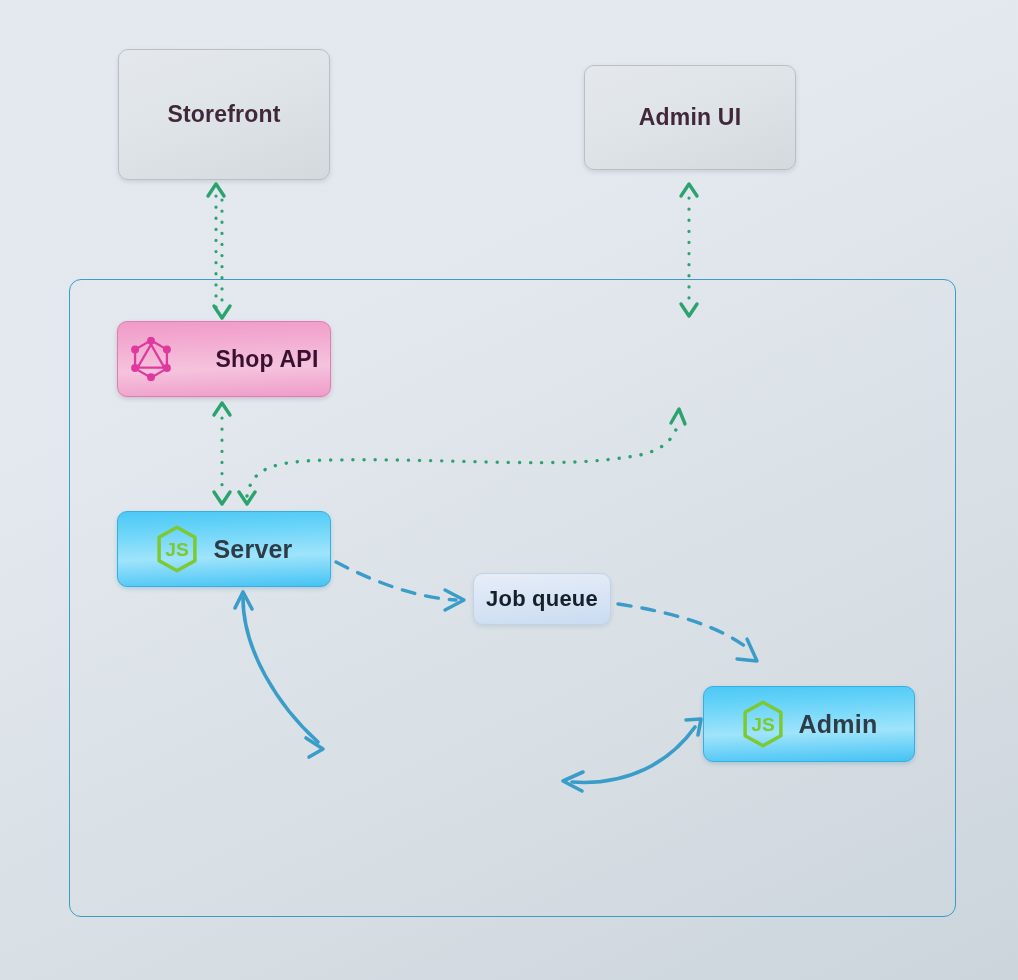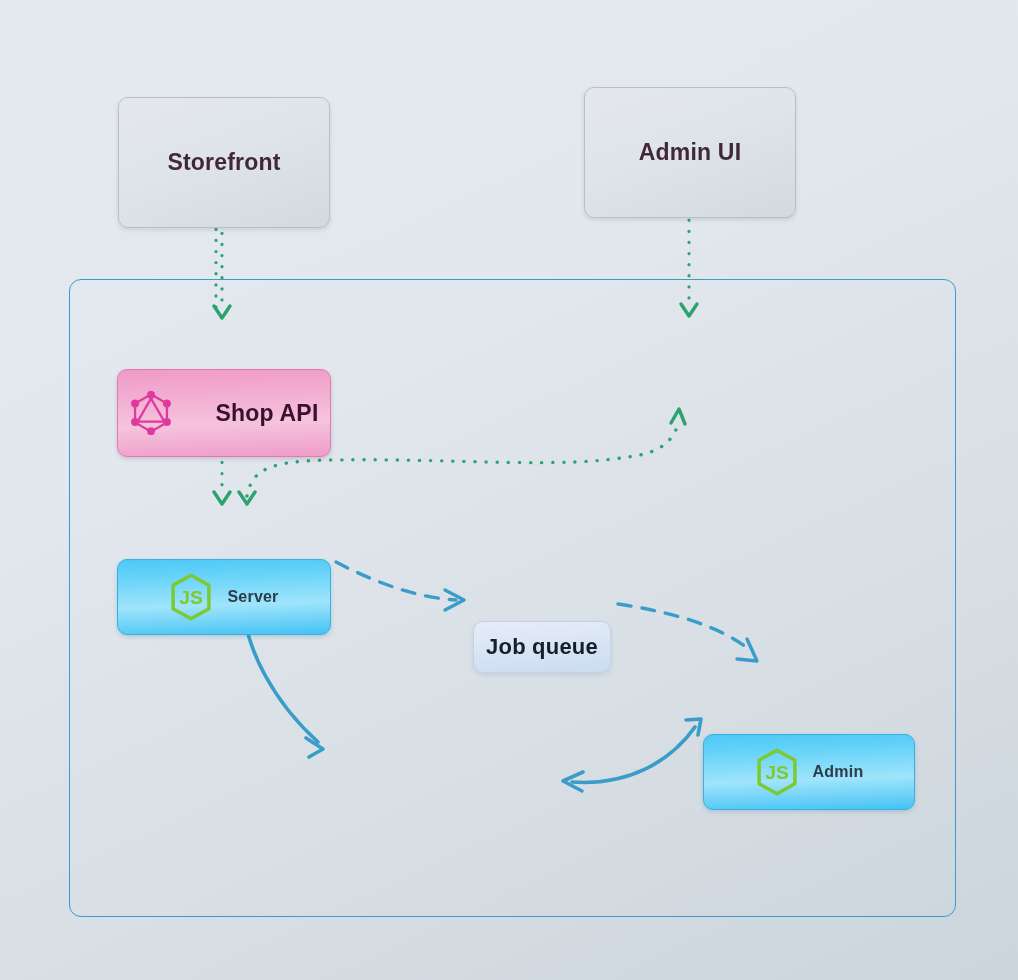--- a/index.html
+++ b/index.html
@@ -23,21 +23,20 @@
     height: 980px;
     pointer-events: none;
   }
   .node {
     position: absolute;
     box-sizing: border-box;
     display: flex;
     align-items: center;
     justify-content: center;
     border-radius: 10px;
-    margin-top: 48px;
   }
   .node .label {
     font-weight: bold;
     letter-spacing: 0.2px;
     white-space: nowrap;
   }
   
   .client-box {
     background: linear-gradient(160deg, #e4e8ec 0%, #dfe4e8 45%, #d3d9dd 100%);
     border: 1.6px solid #b9c0c5;
@@ -62,21 +61,21 @@
   
   .svc-box {
     background: linear-gradient(178deg, #4dc8f6 0%, #63d2f8 20%, #9fe4fb 60%, #45c3f4 100%);
     border: 1.6px solid #34b0e2;
     box-shadow: 0 2px 4px rgba(40,110,150,0.22);
     gap: 14px;
     padding: 0 20px;
   }
   .svc-box .label {
     color: #2d3c47;
-    font-size: 16px;
+    font-size: 25px;
   }
   
   .data-box {
     background: linear-gradient(175deg, #e7edf8 0%, #dde7f6 35%, #cadcf1 100%);
     border: 1.2px solid #c3d2e4;
     box-shadow: 0 2px 4px rgba(90,110,140,0.16);
     gap: 16px;
     padding: 0 18px;
   }
   .data-box .label {
@@ -151,25 +150,25 @@
       <path d="M 686 720 L 701 719 L 698 735" fill="none" stroke="#3a9cc9" stroke-width="3.6" stroke-linecap="round" stroke-linejoin="round"></path>
     </g>
   </svg>
 
   <div class="group-box" style="left:69px; top:279px; width:887px; height:638px;"></div>
 
   <div class="node client-box" style="left:118px; top:49px; width:212px; height:131px;">
     <span class="label">Storefront</span>
   </div>
 
-  <div class="node client-box" style="left:584px; top:39px; width:212px; height:131px;">
+  <div class="node client-box" style="left:584px; top:65px; width:212px; height:105px;">
     <span class="label">Admin UI</span>
   </div>
 
-  <div class="node api-box" style="left:117px; top:321px; width:214px; height:88px;gap:44px;">
+  <div class="node api-box" style="left:117px; top:321px; width:214px; height:76px;gap:44px;">
     <svg class="icon" width="42" height="44" viewBox="0 0 100 105">
       <g stroke="#e0399e" stroke-width="5.5" fill="none">
         <path d="M50 18 L82 73 L18 73 Z"></path>
         <path d="M50 8 L88 30 L88 75 L50 97 L12 75 L12 30 Z"></path>
       </g>
       <g fill="#e0399e">
         <circle cx="50" cy="9" r="9.5"></circle>
         <circle cx="88" cy="30" r="9.5"></circle>
         <circle cx="88" cy="74" r="9.5"></circle>
         <circle cx="50" cy="96" r="9.5"></circle>

